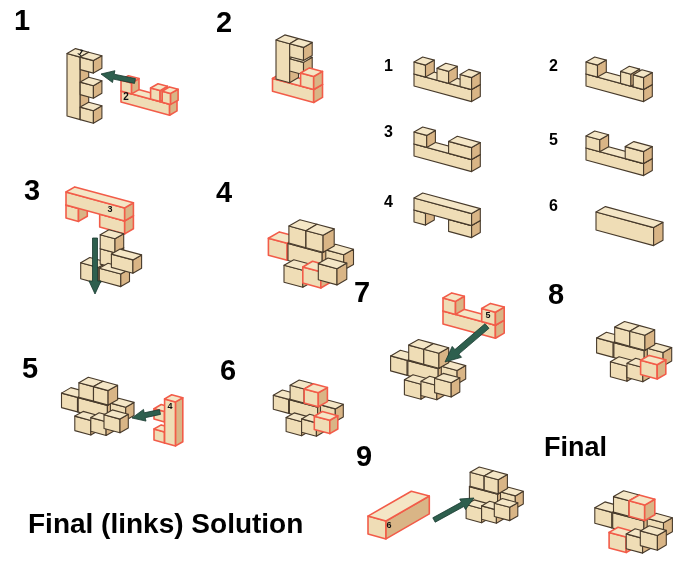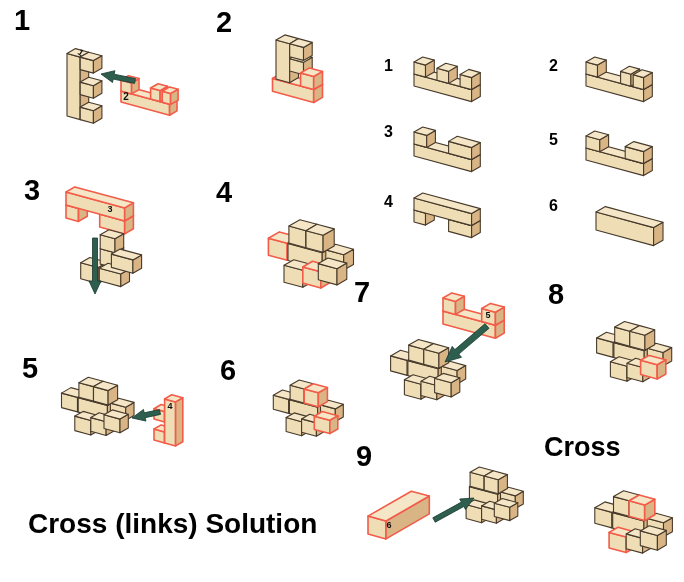--- a/index.html
+++ b/index.html
@@ -375,15 +375,15 @@
       <polygon points="78.5,60.8 87.4,55.7 87.4,41.7 78.5,46.8" fill="#d9b586" stroke="#473a2b" stroke-width="1.1" stroke-linejoin="round"></polygon>
       <polygon points="71.0,37.3 87.4,41.7 78.5,46.8 62.2,42.4" fill="#f4e6c6" stroke="#473a2b" stroke-width="1.1" stroke-linejoin="round"></polygon>
       <polygon points="44.1,40.3 59.7,44.6 59.7,29.1 44.1,24.8" fill="#efddb6" stroke="#f25c49" stroke-width="1.6" stroke-linejoin="round"></polygon>
       <polygon points="59.7,44.6 69.8,38.8 69.8,23.3 59.7,29.1" fill="#d9b586" stroke="#f25c49" stroke-width="1.6" stroke-linejoin="round"></polygon>
       <polygon points="54.2,19.0 69.8,23.3 59.7,29.1 44.1,24.8" fill="#f4e6c6" stroke="#f25c49" stroke-width="1.6" stroke-linejoin="round"></polygon>
       <polygon points="55.3,69.6 72.4,74.2 72.4,59.5 55.3,54.9" fill="#efddb6" stroke="#473a2b" stroke-width="1.1" stroke-linejoin="round"></polygon>
       <polygon points="72.4,74.2 81.3,69.1 81.3,54.4 72.4,59.5" fill="#d9b586" stroke="#473a2b" stroke-width="1.1" stroke-linejoin="round"></polygon>
       <polygon points="64.2,49.8 81.3,54.4 72.4,59.5 55.3,54.9" fill="#f4e6c6" stroke="#473a2b" stroke-width="1.1" stroke-linejoin="round"></polygon>
     </svg>
 
-  <div class="abs finallbl" style="left:544px;top:434px">Cross</div>
-  <div class="abs title" style="left:28px;top:510px">Cross (links) Solution</div>
+  <div class="abs finallbl" style="left:544px;top:434px">Final</div>
+  <div class="abs title" style="left:28px;top:510px">Final (links) Solution</div>
 </div>
 
 </body></html>

